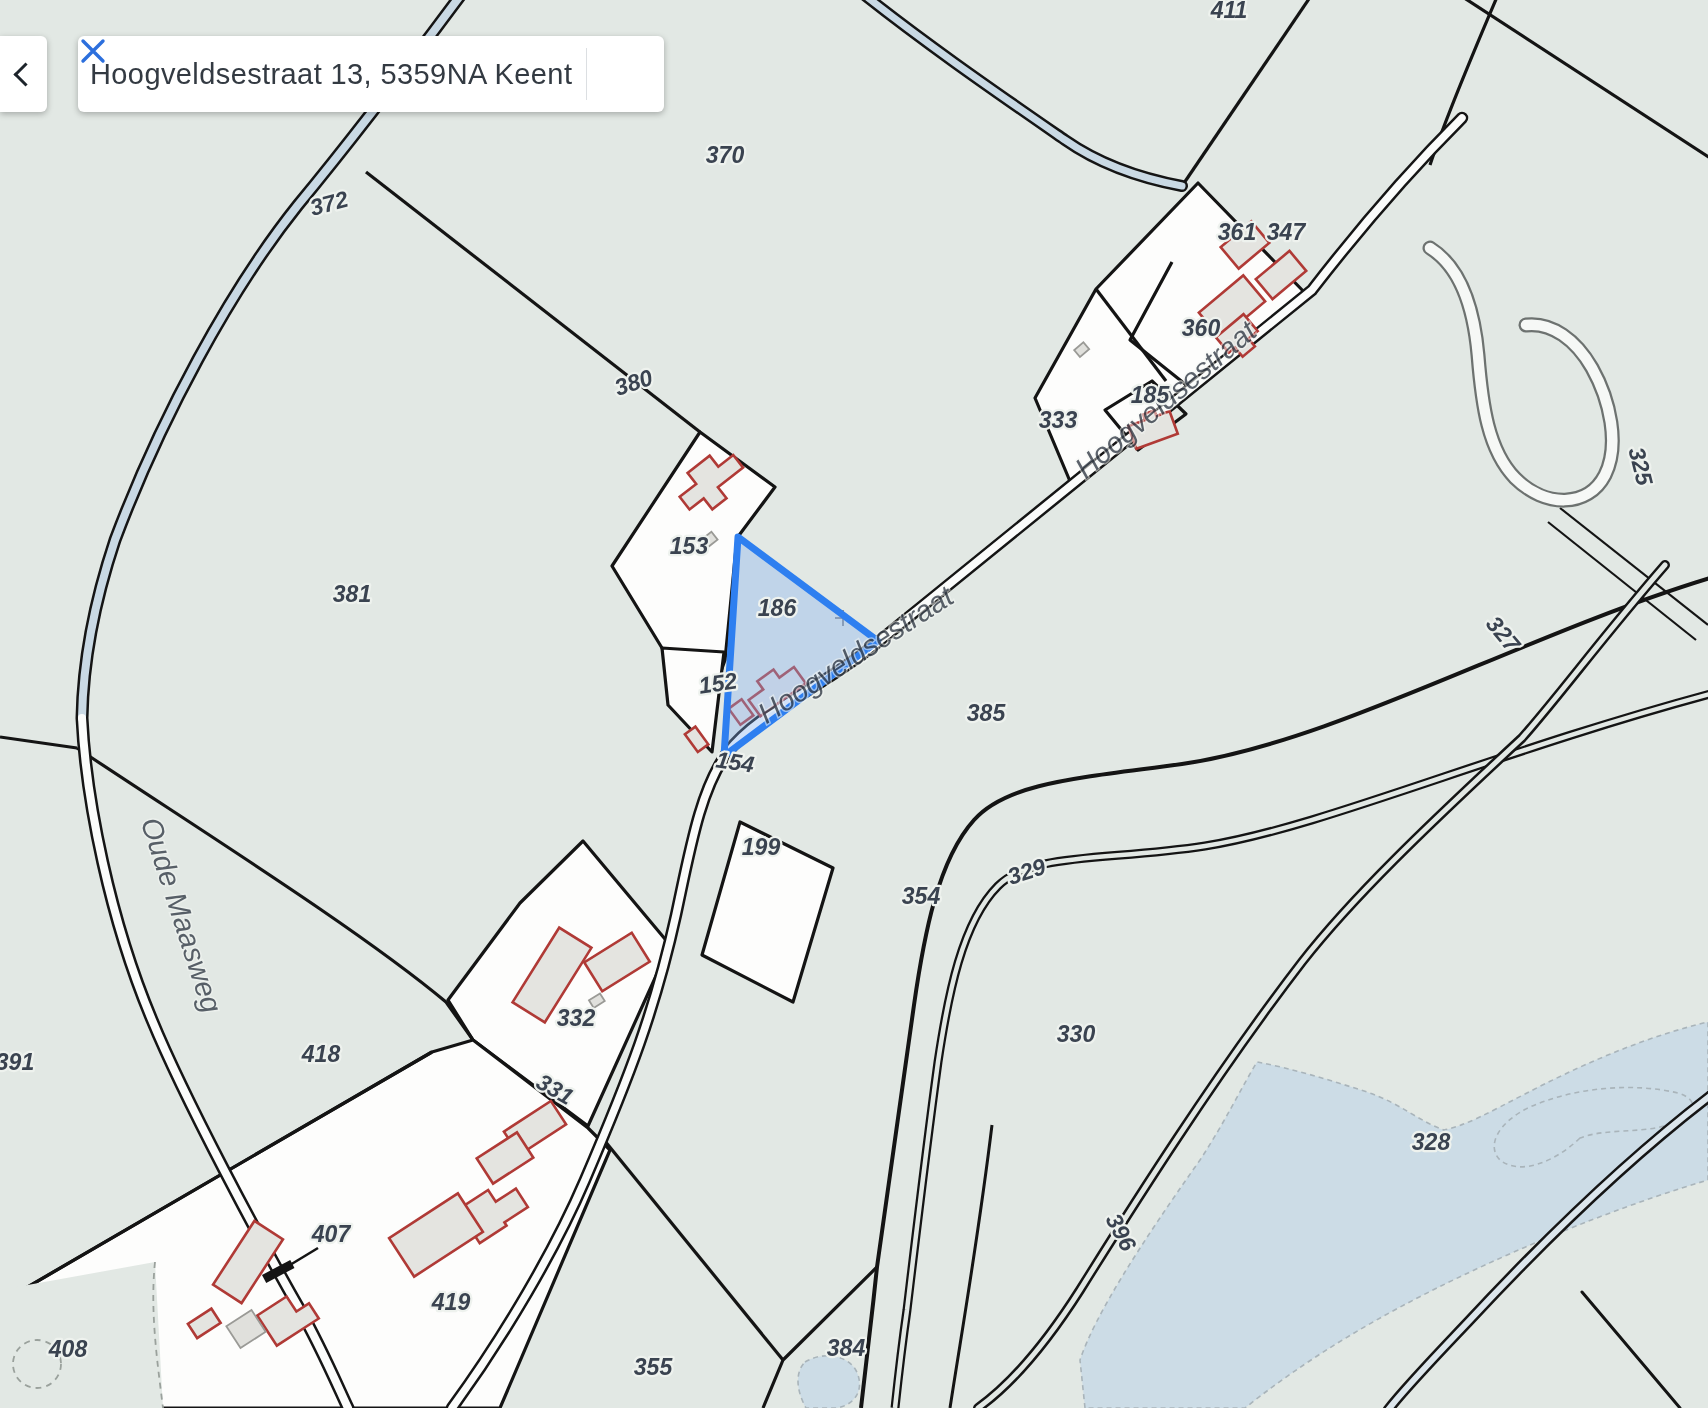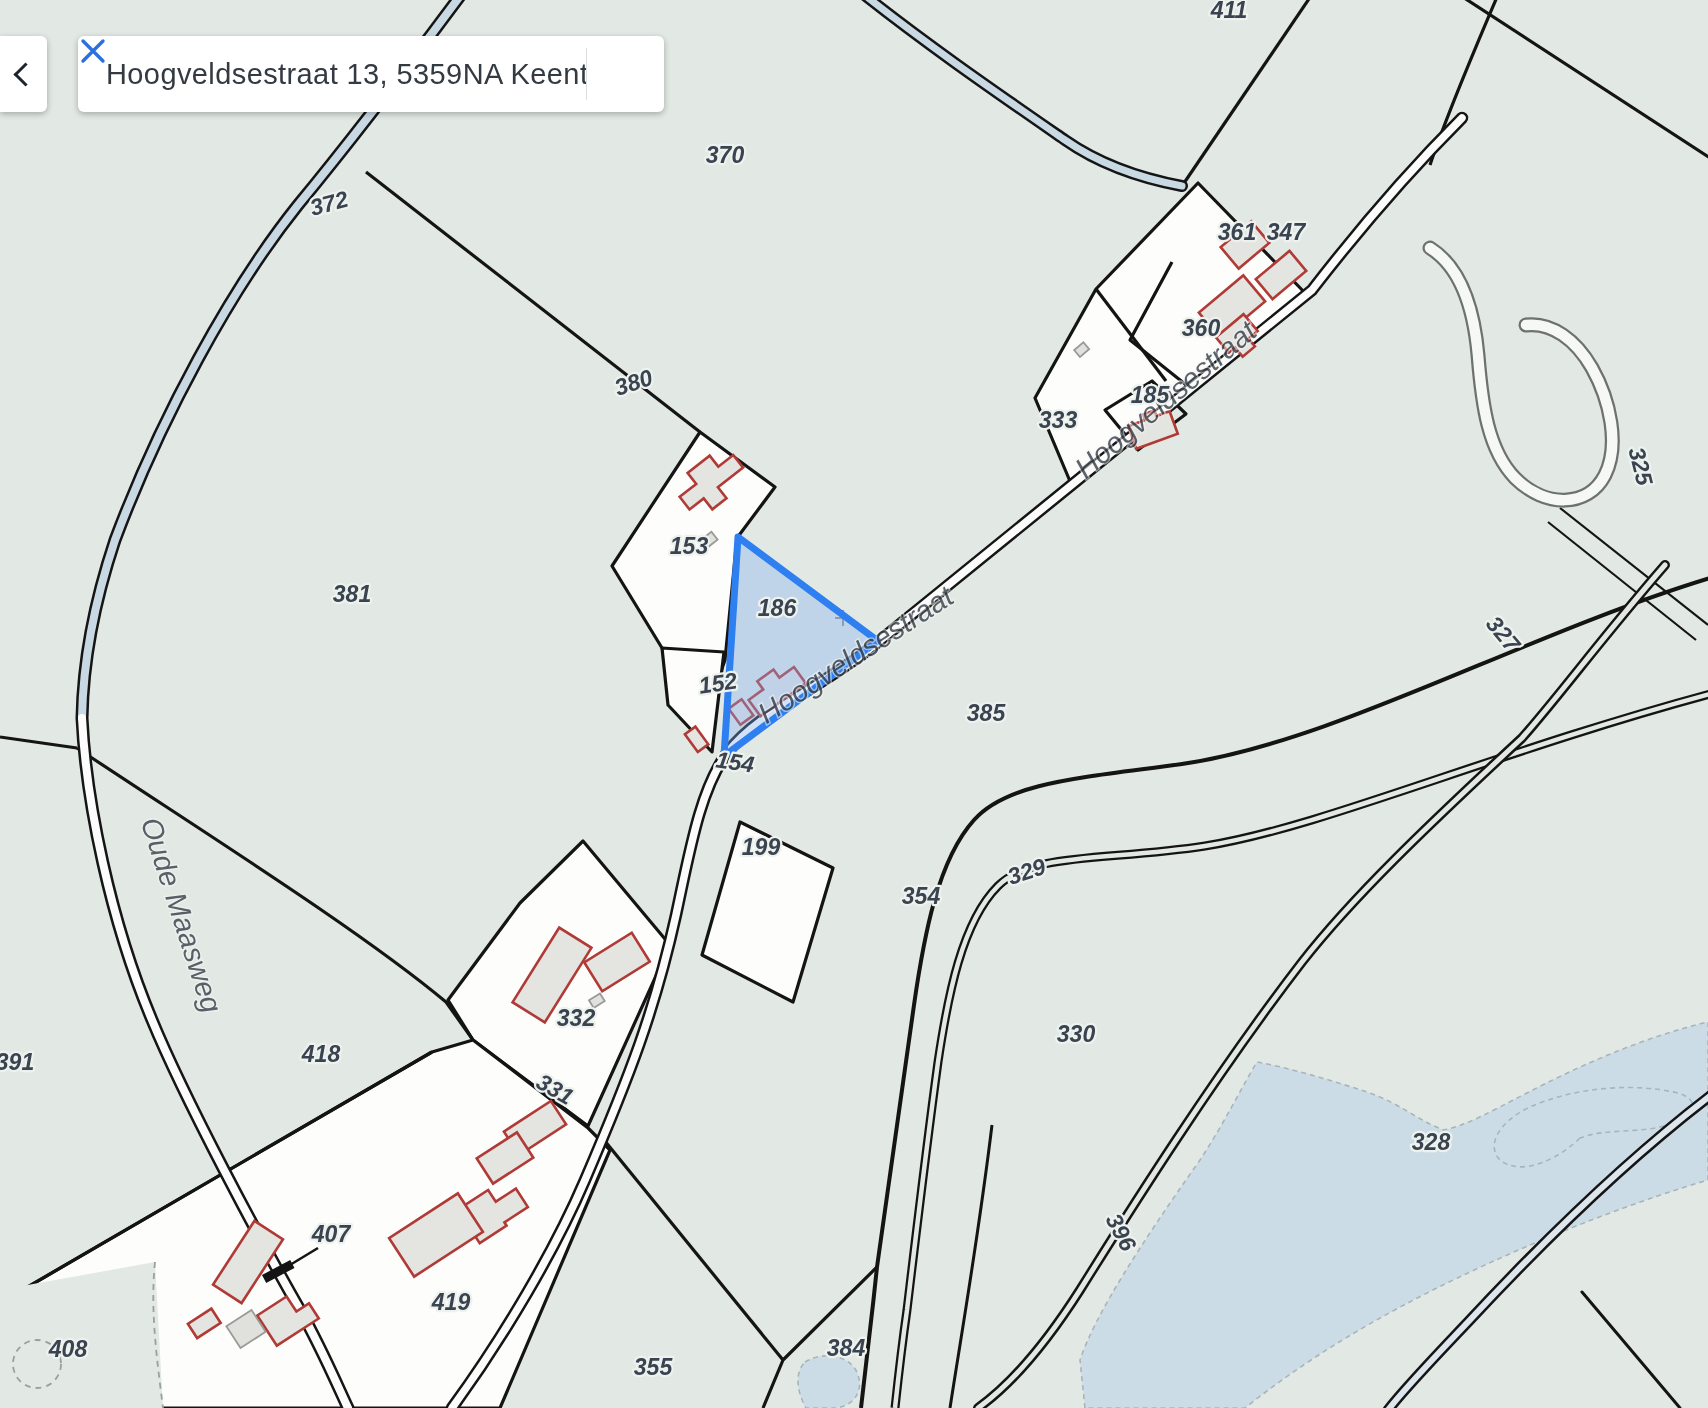--- a/index.html
+++ b/index.html
@@ -13,21 +13,21 @@
               paint-order:stroke;stroke:rgba(245,248,245,.65);stroke-width:3px;}
 
   
   .back-btn{position:absolute;left:0;top:36px;width:47px;height:76px;background:#fff;
             border-radius:0 6px 6px 0;box-shadow:0 2px 6px rgba(0,0,0,.28);cursor:pointer;
             display:flex;align-items:center;justify-content:center;}
   .chev{width:14px;height:14px;border-left:3px solid #1d242b;border-bottom:3px solid #1d242b;
         transform:rotate(45deg);margin-left:4px;}
   .search-box{position:absolute;left:78px;top:36px;width:586px;height:76px;background:#fff;
               border-radius:6px;box-shadow:0 2px 6px rgba(0,0,0,.28);display:flex;align-items:center;}
-  .search-text{flex:1;padding-left:28px;font-size:29px;color:#333a42;letter-spacing:.4px;
+  .search-text{flex:1;padding-left:12px;font-size:29px;color:#333a42;letter-spacing:.4px;
                white-space:nowrap;overflow:hidden;}
   .divider{width:1px;height:52px;background:#dcdfe2;}
   .close-btn{width:77px;height:100%;display:flex;align-items:center;justify-content:center;
              cursor:pointer;background:transparent;border:0;}
 </style>
 </head>
 <body>
 
 <div class="app">
 

